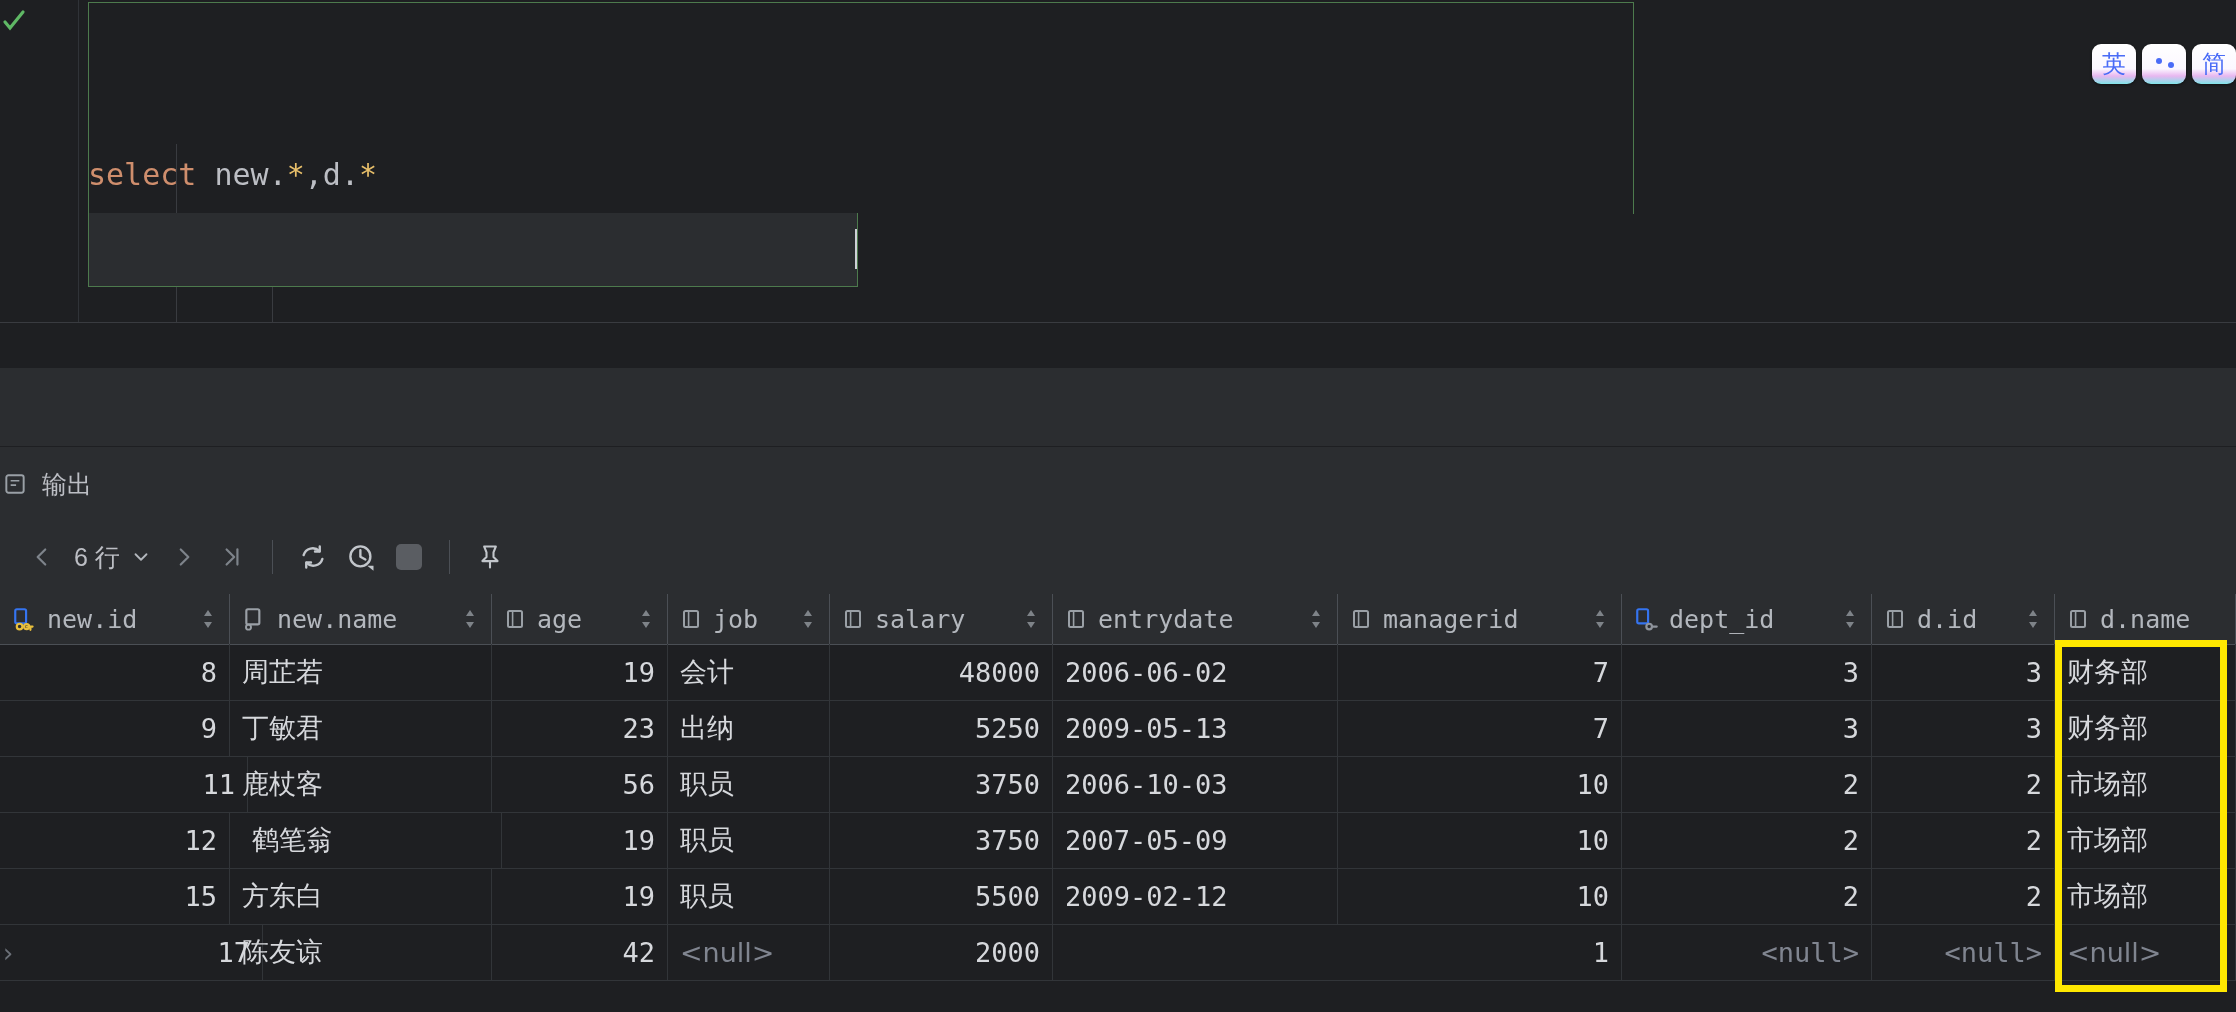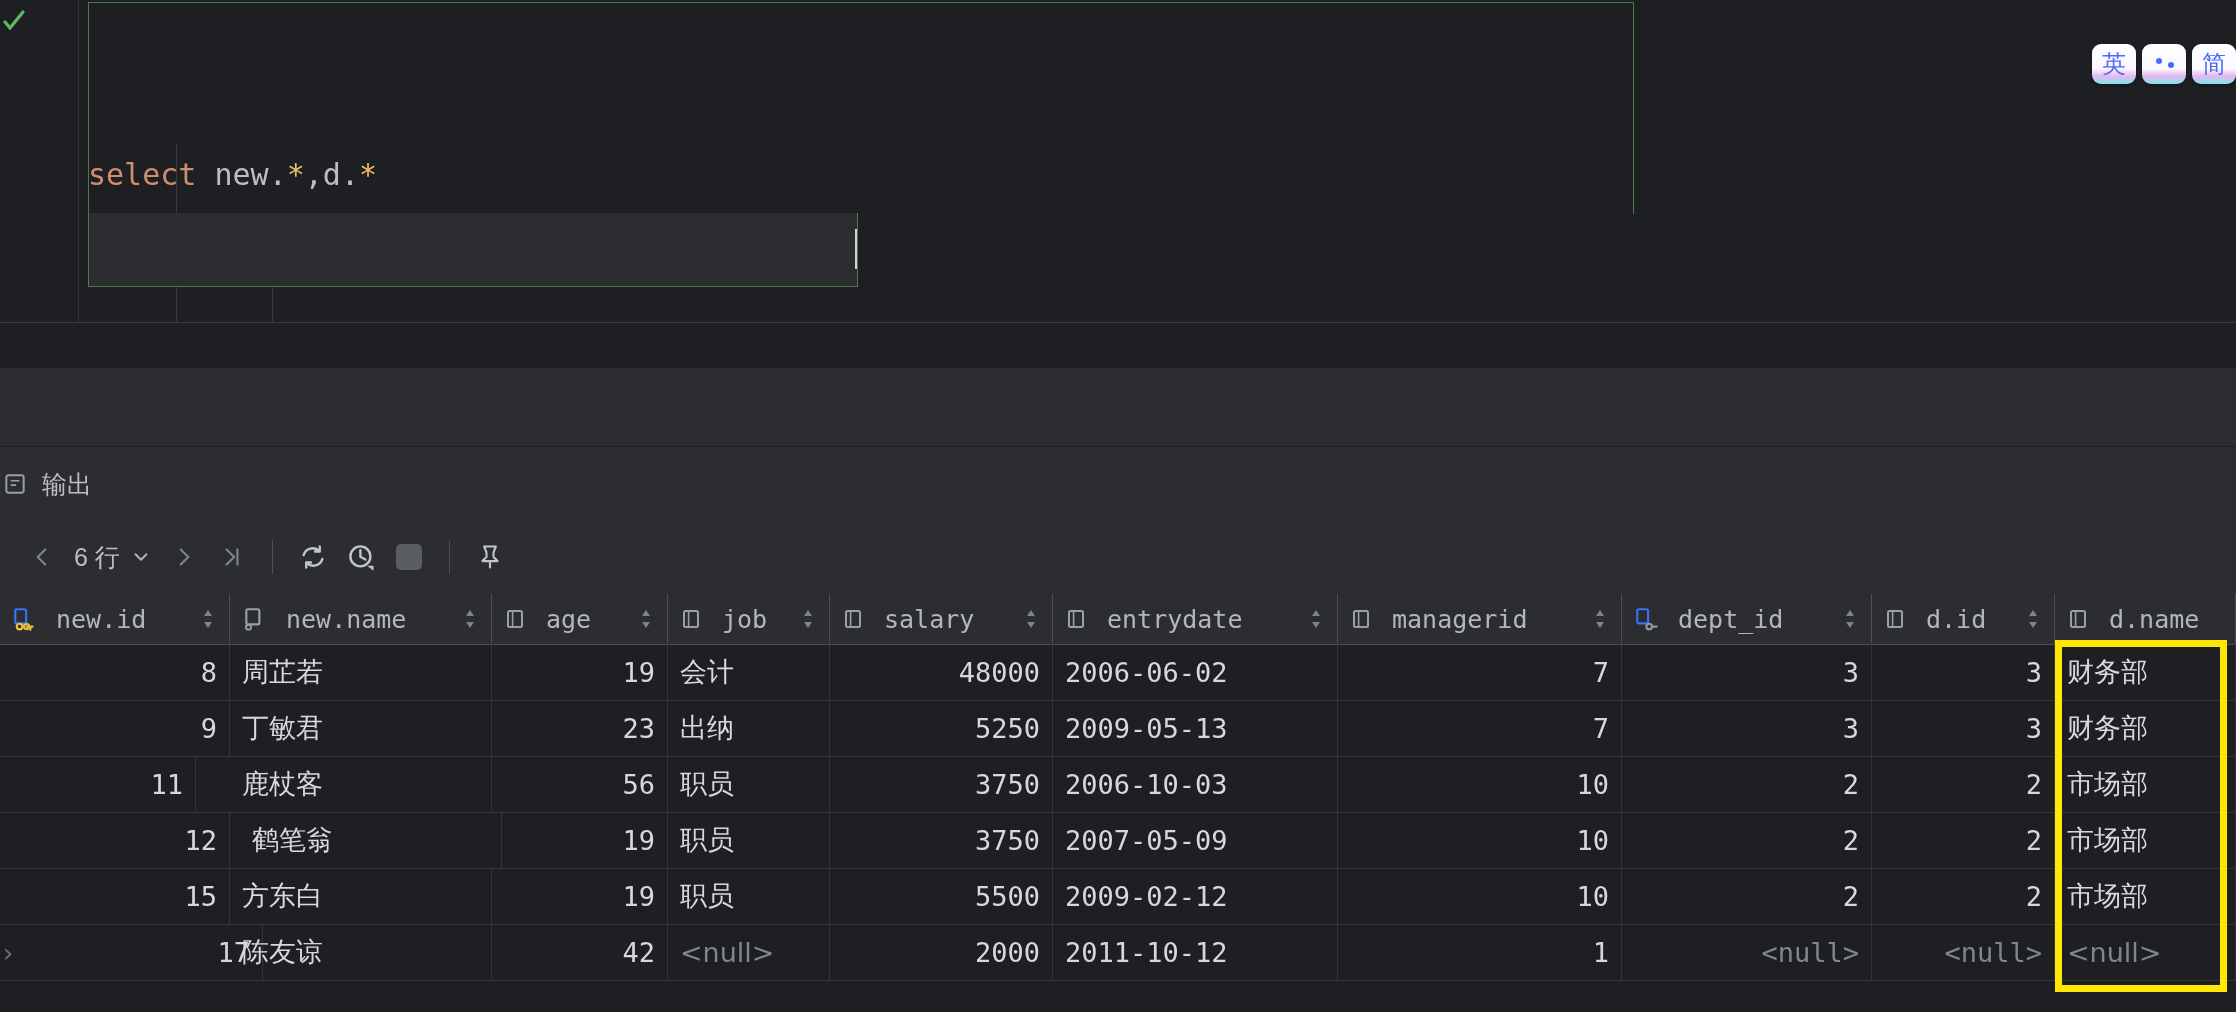--- a/index.html
+++ b/index.html
@@ -114,21 +114,21 @@
 
   
   .grid{position:absolute;left:0;top:594px;width:2236px;height:418px;background:#1e1f22;}
   .hrow{
     position:absolute;left:0;top:0;height:50px;width:2236px;
     background:#2b2d30;border-bottom:1px solid #4b4f55;
   }
   .hcell{
     position:absolute;top:0;height:50px;box-sizing:border-box;
     border-right:1px solid #4b4f55;
-    display:flex;align-items:center;gap:18px;padding:0 12px;
+    display:flex;align-items:center;gap:9px;padding:0 12px;
     font-family:"DejaVu Sans Mono","Liberation Mono",monospace;
     font-size:25px;color:#b3b7bd;overflow:hidden;white-space:nowrap;
   }
   .hcell .hname{flex:0 0 auto;}
   .sortarrows{margin-left:auto;flex:0 0 auto;opacity:.75;}
   .row{position:absolute;left:0;width:2236px;height:56px;border-bottom:1px solid #323539;}
   .cell{
     position:absolute;top:0;height:56px;box-sizing:border-box;
     border-right:1px solid #323539;
     display:flex;align-items:center;padding:0 12px;
@@ -384,21 +384,21 @@
           <div class="cell num" style="left: 492px; width: 176px;">23</div>
           <div class="cell cjk" style="left: 668px; width: 162px;">出纳</div>
           <div class="cell num" style="left: 830px; width: 223px;">5250</div>
           <div class="cell" style="left: 1053px; width: 285px;">2009-05-13</div>
           <div class="cell num" style="left: 1338px; width: 284px;">7</div>
           <div class="cell num" style="left: 1622px; width: 250px;">3</div>
           <div class="cell num" style="left: 1872px; width: 183px;">3</div>
           <div class="cell cjk" style="left: 2055px; width: 181px;">财务部</div>
         </div>
         <div class="row" style="top: 162px;">
-          <div class="cell num" style="left: 0px; width: 196px;">11</div>
+          <div class="cell num" style="left: 0px; width: 248px;">11</div>
           <div class="cell cjk" style="left: 230px; width: 262px;">鹿杖客</div>
           <div class="cell num" style="left: 492px; width: 176px;">56</div>
           <div class="cell cjk" style="left: 668px; width: 162px;">职员</div>
           <div class="cell num" style="left: 830px; width: 223px;">3750</div>
           <div class="cell" style="left: 1053px; width: 285px;">2006-10-03</div>
           <div class="cell num" style="left: 1338px; width: 284px;">10</div>
           <div class="cell num" style="left: 1622px; width: 250px;">2</div>
           <div class="cell num" style="left: 1872px; width: 183px;">2</div>
           <div class="cell cjk" style="left: 2055px; width: 181px;">市场部</div>
         </div>
@@ -426,21 +426,20 @@
           <div class="cell num" style="left: 1872px; width: 183px;">2</div>
           <div class="cell cjk" style="left: 2055px; width: 181px;">市场部</div>
         </div>
         <div class="row" style="top: 330px;">
           <div class="rowcaret">›</div>
           <div class="cell num" style="left: 15px; width: 248px;">17</div>
           <div class="cell cjk" style="left: 230px; width: 262px;">陈友谅</div>
           <div class="cell num" style="left: 492px; width: 176px;">42</div>
           <div class="cell cjk nul" style="left: 668px; width: 162px;">&lt;null&gt;</div>
           <div class="cell num" style="left: 830px; width: 223px;">2000</div>
-          <div class="cell" style="left: 1053px; width: 285px;">2011-10-12</div>
           <div class="cell num" style="left: 1338px; width: 284px;">1</div>
           <div class="cell num nul" style="left: 1622px; width: 250px;">&lt;null&gt;</div>
           <div class="cell num nul" style="left: 1872px; width: 183px;">&lt;null&gt;</div>
           <div class="cell cjk nul" style="left: 2055px; width: 181px;">&lt;null&gt;</div>
         </div>
       </div>
   </div>
 
   <div class="highlight-box"></div>
 </div>

